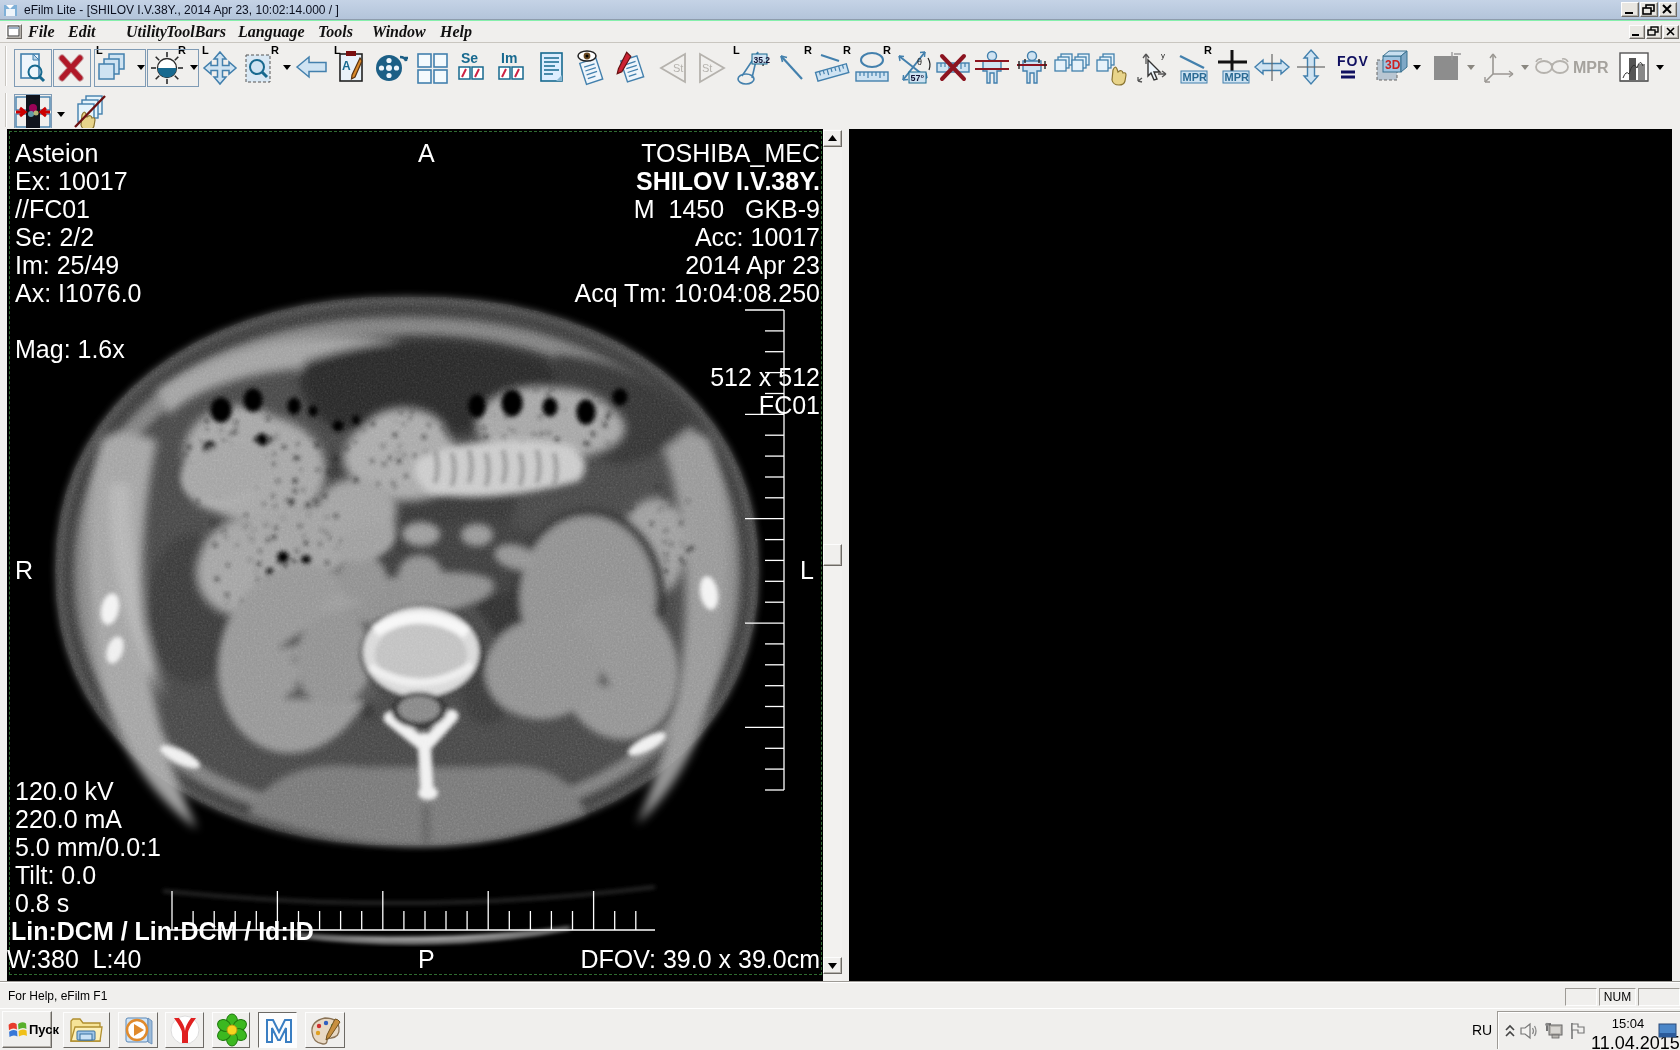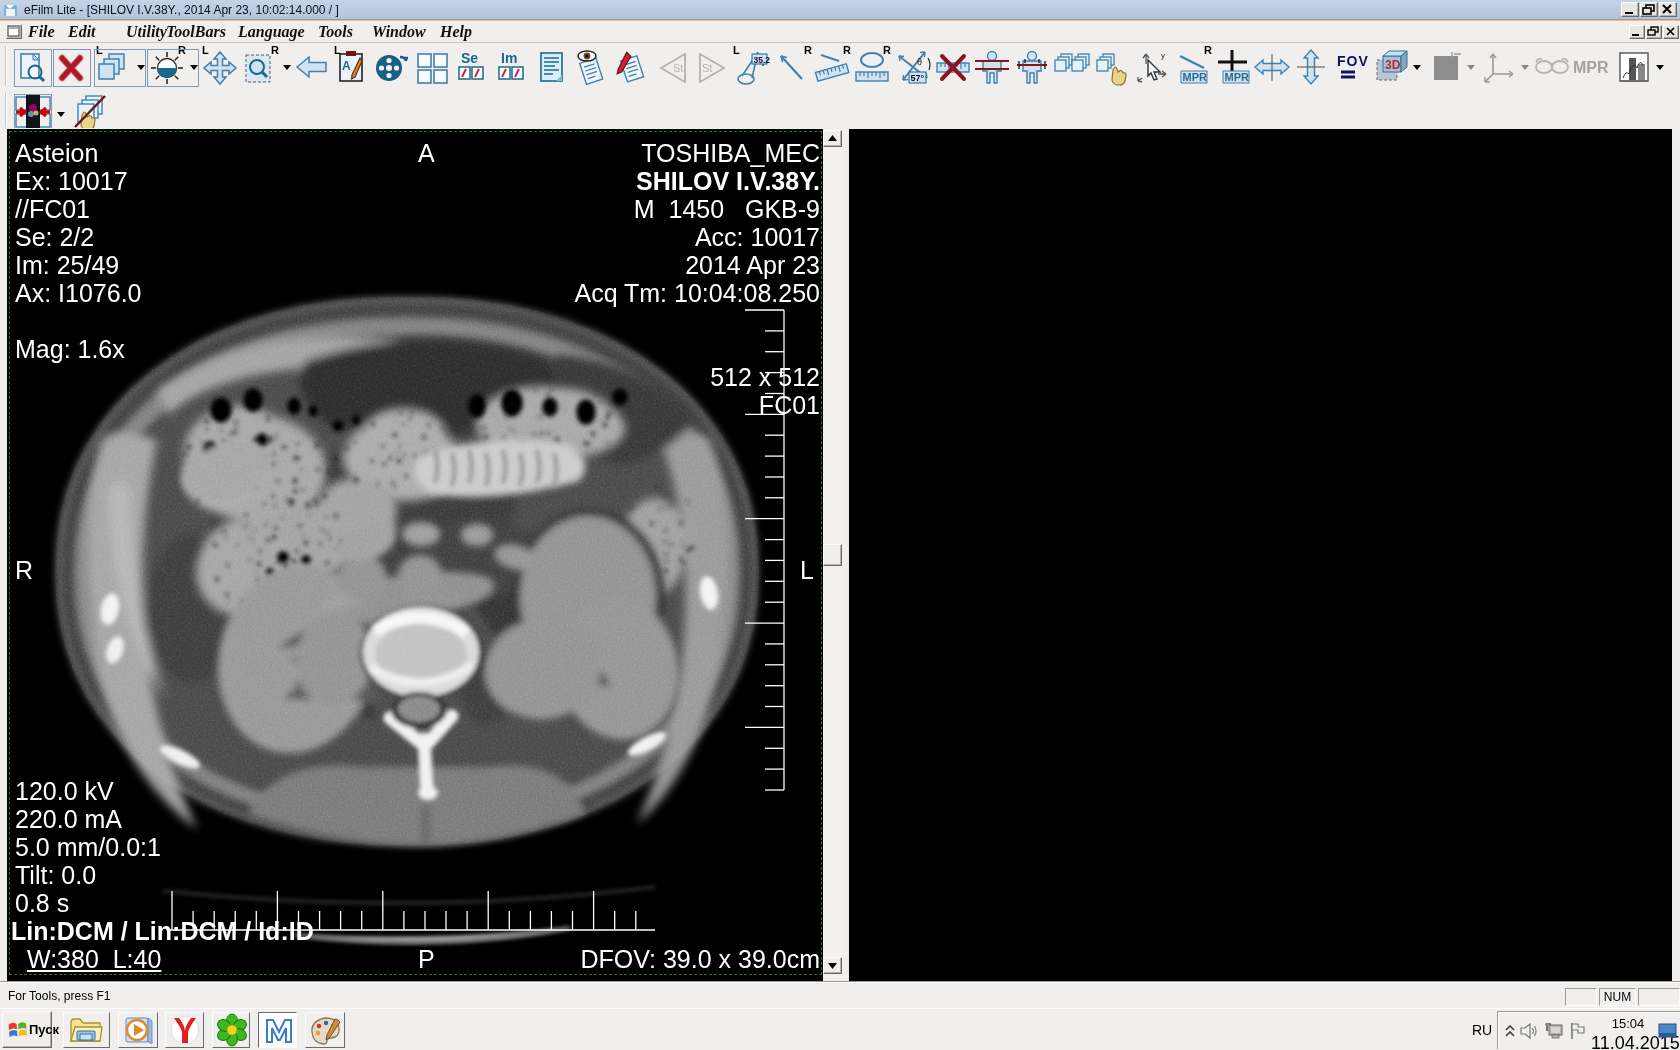--- a/index.html
+++ b/index.html
@@ -1,17 +1,17 @@
 <!DOCTYPE html>
 <html><head>
 <meta charset="utf-8">
 <style>
 * { margin:0; padding:0; box-sizing:border-box; }
 html,body { width:1680px; height:1050px; overflow:hidden; background:#000; font-family:"Liberation Sans", sans-serif; }
-#root { position:absolute; left:0; top:0; width:1680px; height:1050px; background:#fdba74; }
+#root { position:absolute; left:0; top:0; width:1680px; height:1050px; background:#86efac; }
 
 #titlebar { position:absolute; left:0; top:0; width:1680px; height:20px;
   background:linear-gradient(#c5d3e6,#b3c4da); border-bottom:1px solid #8e9cac; }
 #titletext { position:absolute; left:24px; top:3px; font-size:12px; color:#0a0f1e; }
 .capbtn { position:absolute; top:2px; width:18px; height:15px; background:#e8e6e1;
   border:1px solid; border-color:#fdfdfd #6d6a65 #6d6a65 #fdfdfd; box-shadow:inset -1px -1px 0 #b5b2ac;
   font-size:10px; text-align:center; line-height:13px; color:#000; }
 
 #menubar { position:absolute; left:0; top:21px; width:1680px; height:22px; background:#f0efed; border-bottom:1px solid #c9c6c0;}
 .menuitem { position:absolute; top:2px; font-family:"Liberation Serif", serif; font-weight:bold; font-style:italic; font-size:16px; color:#111; }
@@ -901,39 +901,39 @@
       <div class="ovl" style="right:3px; top:234px; text-align:right;">512 x 512</div>
       <div class="ovl" style="right:3px; top:262px; text-align:right;">FC01</div>
       <div class="ovl" style="left:8px; top:427px;">R</div>
       <div class="ovl" style="right:9px; top:427px;">L</div>
       <div class="ovl" style="left:8px; top:648px;">120.0 kV</div>
       <div class="ovl" style="left:8px; top:676px;">220.0 mA</div>
       <div class="ovl" style="left:8px; top:704px;">5.0 mm/0.0:1</div>
       <div class="ovl" style="left:8px; top:732px;">Tilt: 0.0</div>
       <div class="ovl" style="left:8px; top:760px;">0.8 s</div>
       <div class="ovl" style="left:4px; top:788px;font-weight:bold;">Lin:DCM / Lin:DCM / Id:ID</div>
-      <div class="ovl" style="left:20px; top:816px;text-decoration:underline;">W:380  L:40</div>
+      <div class="ovl" style="left:0; top:816px;">W:380  L:40</div>
       <div class="ovl" style="left:411px; top:816px;">P</div>
       <div class="ovl" style="right:3px; top:816px; text-align:right;">DFOV: 39.0 x 39.0cm</div>
     </div>
     <div id="sbar">
       <div class="sbtn" style="top:1px;"><svg width="17" height="15">
             <path d="M8.5 4 L13 10 L4 10 Z" fill="#000"></path>
           </svg></div>
       <div class="sbtn" style="top:828px;"><svg width="17" height="15">
             <path d="M8.5 11 L13 5 L4 5 Z" fill="#000"></path>
           </svg></div>
       <div id="sthumb"></div>
     </div>
     <div id="vp2"></div>
   </div>
 
   <div id="statusbar">
     <div class="inner"></div>
-    <div style="position:absolute; left:8px; top:7px; font-size:12px; color:#000;">For Tools, press F1</div>
+    <div style="position:absolute; left:8px; top:7px; font-size:12px; color:#000;">For Help, eFilm F1</div>
     <div class="spanel" style="left:1565px; width:32px;"></div>
     <div class="spanel" style="left:1599px; width:37px;">NUM</div>
     <div class="spanel" style="left:1638px; width:42px;"></div>
   </div>
 
   <div id="taskbar">
     <div id="startbtn">
       <svg width="20" height="20" style="position:absolute;left:5px;top:8px">
         <g transform="rotate(-4 10 10)">
         <path d="M1 4 Q5 1 9 4 L9 9.5 Q5 7 1 9.5 Z" fill="#e83c2c"></path>

